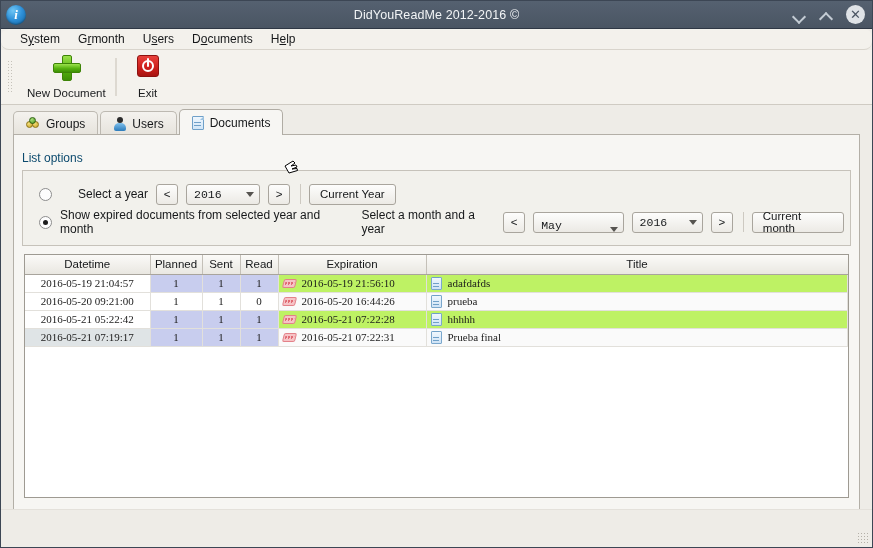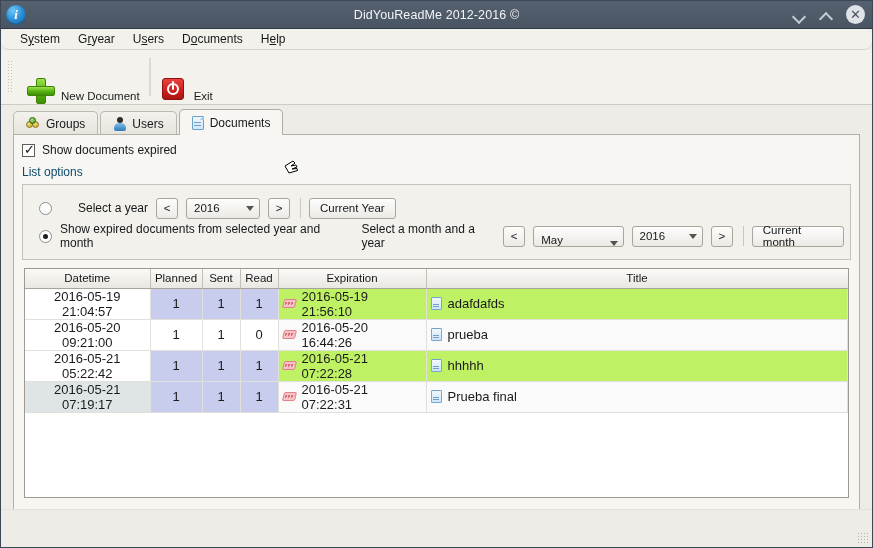--- a/index.html
+++ b/index.html
@@ -82,21 +82,21 @@
     display: flex; align-items: center;
     padding-left: 6px;
   }
   #grip {
     width: 7px; height: 34px; margin-right: 4px;
     background-image: radial-gradient(#bdb9b1 38%, transparent 40%);
     background-size: 3px 3px; opacity: .85;
   }
   .tb-btn {
     height: 50px; min-width: 62px;
-    display: flex; flex-direction: row; align-items: flex-end;
+    display: flex; flex-direction: column; align-items: center;
     justify-content: center; gap: 8px;
     padding: 0 9px; cursor: default;
   }
   .tb-label { font-size: 11.5px; color: #1a1c1e; }
   .tb-sep { width: 1px; height: 38px; background: #ddd9d1; }
 
   .ico-plus { width: 26px; height: 24px; position: relative; }
   .ico-plus::before, .ico-plus::after {
     content: ""; position: absolute;
     background: linear-gradient(180deg,#9be24c 0%, #57b310 55%, #3e8f07 100%);
@@ -253,21 +253,21 @@
     padding: 0 6px; cursor: default;
   }
   .wide-btn { padding: 0 10px; }
 
   .combo {
     height: 21px; margin-left: 8px;
     background: linear-gradient(180deg,#fdfdfc 0%, #ebe9e4 100%);
     border: 1px solid #a9a59d; border-radius: 3px;
     display: flex; align-items: center;
     padding: 0 5px 0 7px; cursor: default;
-    font-size: 11.5px; color: #16181a;
+    font-size: 11.5px; color: #16181a; font-family: Liberation Mono, monospace;
   }
   .combo .val { flex: 1; }
   .combo .arrow {
     width: 0; height: 0; margin-left: 8px;
     border-left: 4px solid transparent; border-right: 4px solid transparent;
     border-top: 5px solid #56545021;
     border-top-color: #565450;
   }
   .combo-year { width: 74px; }
   .combo-month { width: 94px; align-items: flex-end; }
@@ -286,24 +286,24 @@
     height: 19px;
     background: linear-gradient(180deg,#fbfaf8 0%, #e9e7e1 100%);
     border-right: 1px solid #c4c0b8;
     border-bottom: 1px solid #a8a49c;
     font-size: 11.5px; font-weight: normal; color: #16181a;
     text-align: center; cursor: default;
   }
   thead th:last-child { border-right: none; }
   tbody td {
     height: 18px;
-    font-size: 13px; color: #1b1b1b;
+    font-size: 11px; color: #1b1b1b;
     border-bottom: 1px solid #e2e0db;
     border-right: 1px solid #e2e0db;
-    padding: 0 4px; cursor: default;
+    padding: 0 4px; cursor: default; font-family: Liberation Serif, serif;
   }
   td.c-datetime { text-align: center; background: #fff; }
   td.c-num { text-align: center; }
   td.c-num.hi { background: #c8cdee; }
   td.c-exp, td.c-title { background: #bef264; }
   tr.alt td.c-exp, tr.alt td.c-title { background: #fafafa; }
   td.c-datetime.focus { background: #dfe4e6; }
   .cellflex { display: flex; align-items: center; gap: 6px; }
 
   .ico-stamp {
@@ -358,21 +358,21 @@
         <span class="chev up"></span>
       </div>
       <div id="close-btn">
         <span>✕</span>
       </div>
     </div>
   </div>
 
   <div id="menubar">
     <div class="menu-item"><span>S</span><u>y</u><span>stem</span></div>
-    <div class="menu-item"><span>G</span><u>r</u><span>year</span></div>
+    <div class="menu-item"><span>G</span><u>r</u><span>month</span></div>
     <div class="menu-item"><span>U</span><u>s</u><span>ers</span></div>
     <div class="menu-item"><span>D</span><u>o</u><span>cuments</span></div>
     <div class="menu-item"><span>H</span><u>e</u><span>lp</span></div>
   </div>
 
   <div id="toolbar">
     <div id="grip"></div>
 
     <div class="tb-btn">
       <span class="ico-plus"></span>
@@ -416,24 +416,20 @@
           <span class="ln"></span>
       </span>
       <span>Documents</span>
     </div>
   </div>
 
   <div id="content">
 
     <div id="opts-area">
 
-      <div class="chk-row">
-        <span class="checkbox"></span>
-        <span class="chk-label">Show documents expired</span>
-      </div>
 
       <div id="list-options-label">List options</div>
 
       <svg id="cursor-hand" viewBox="0 0 20 20">
         <path d="M3 9 L11 4 L13 6 L9 9 L14 8 L15 10 L10 12 L15 11.5 L15.5 13.5 L7 16 Z" fill="#ffffff" stroke="#000000" stroke-width="1" stroke-linejoin="round"></path>
       </svg>
 
       <div id="group-box">
 
         <div class="opt-row">

